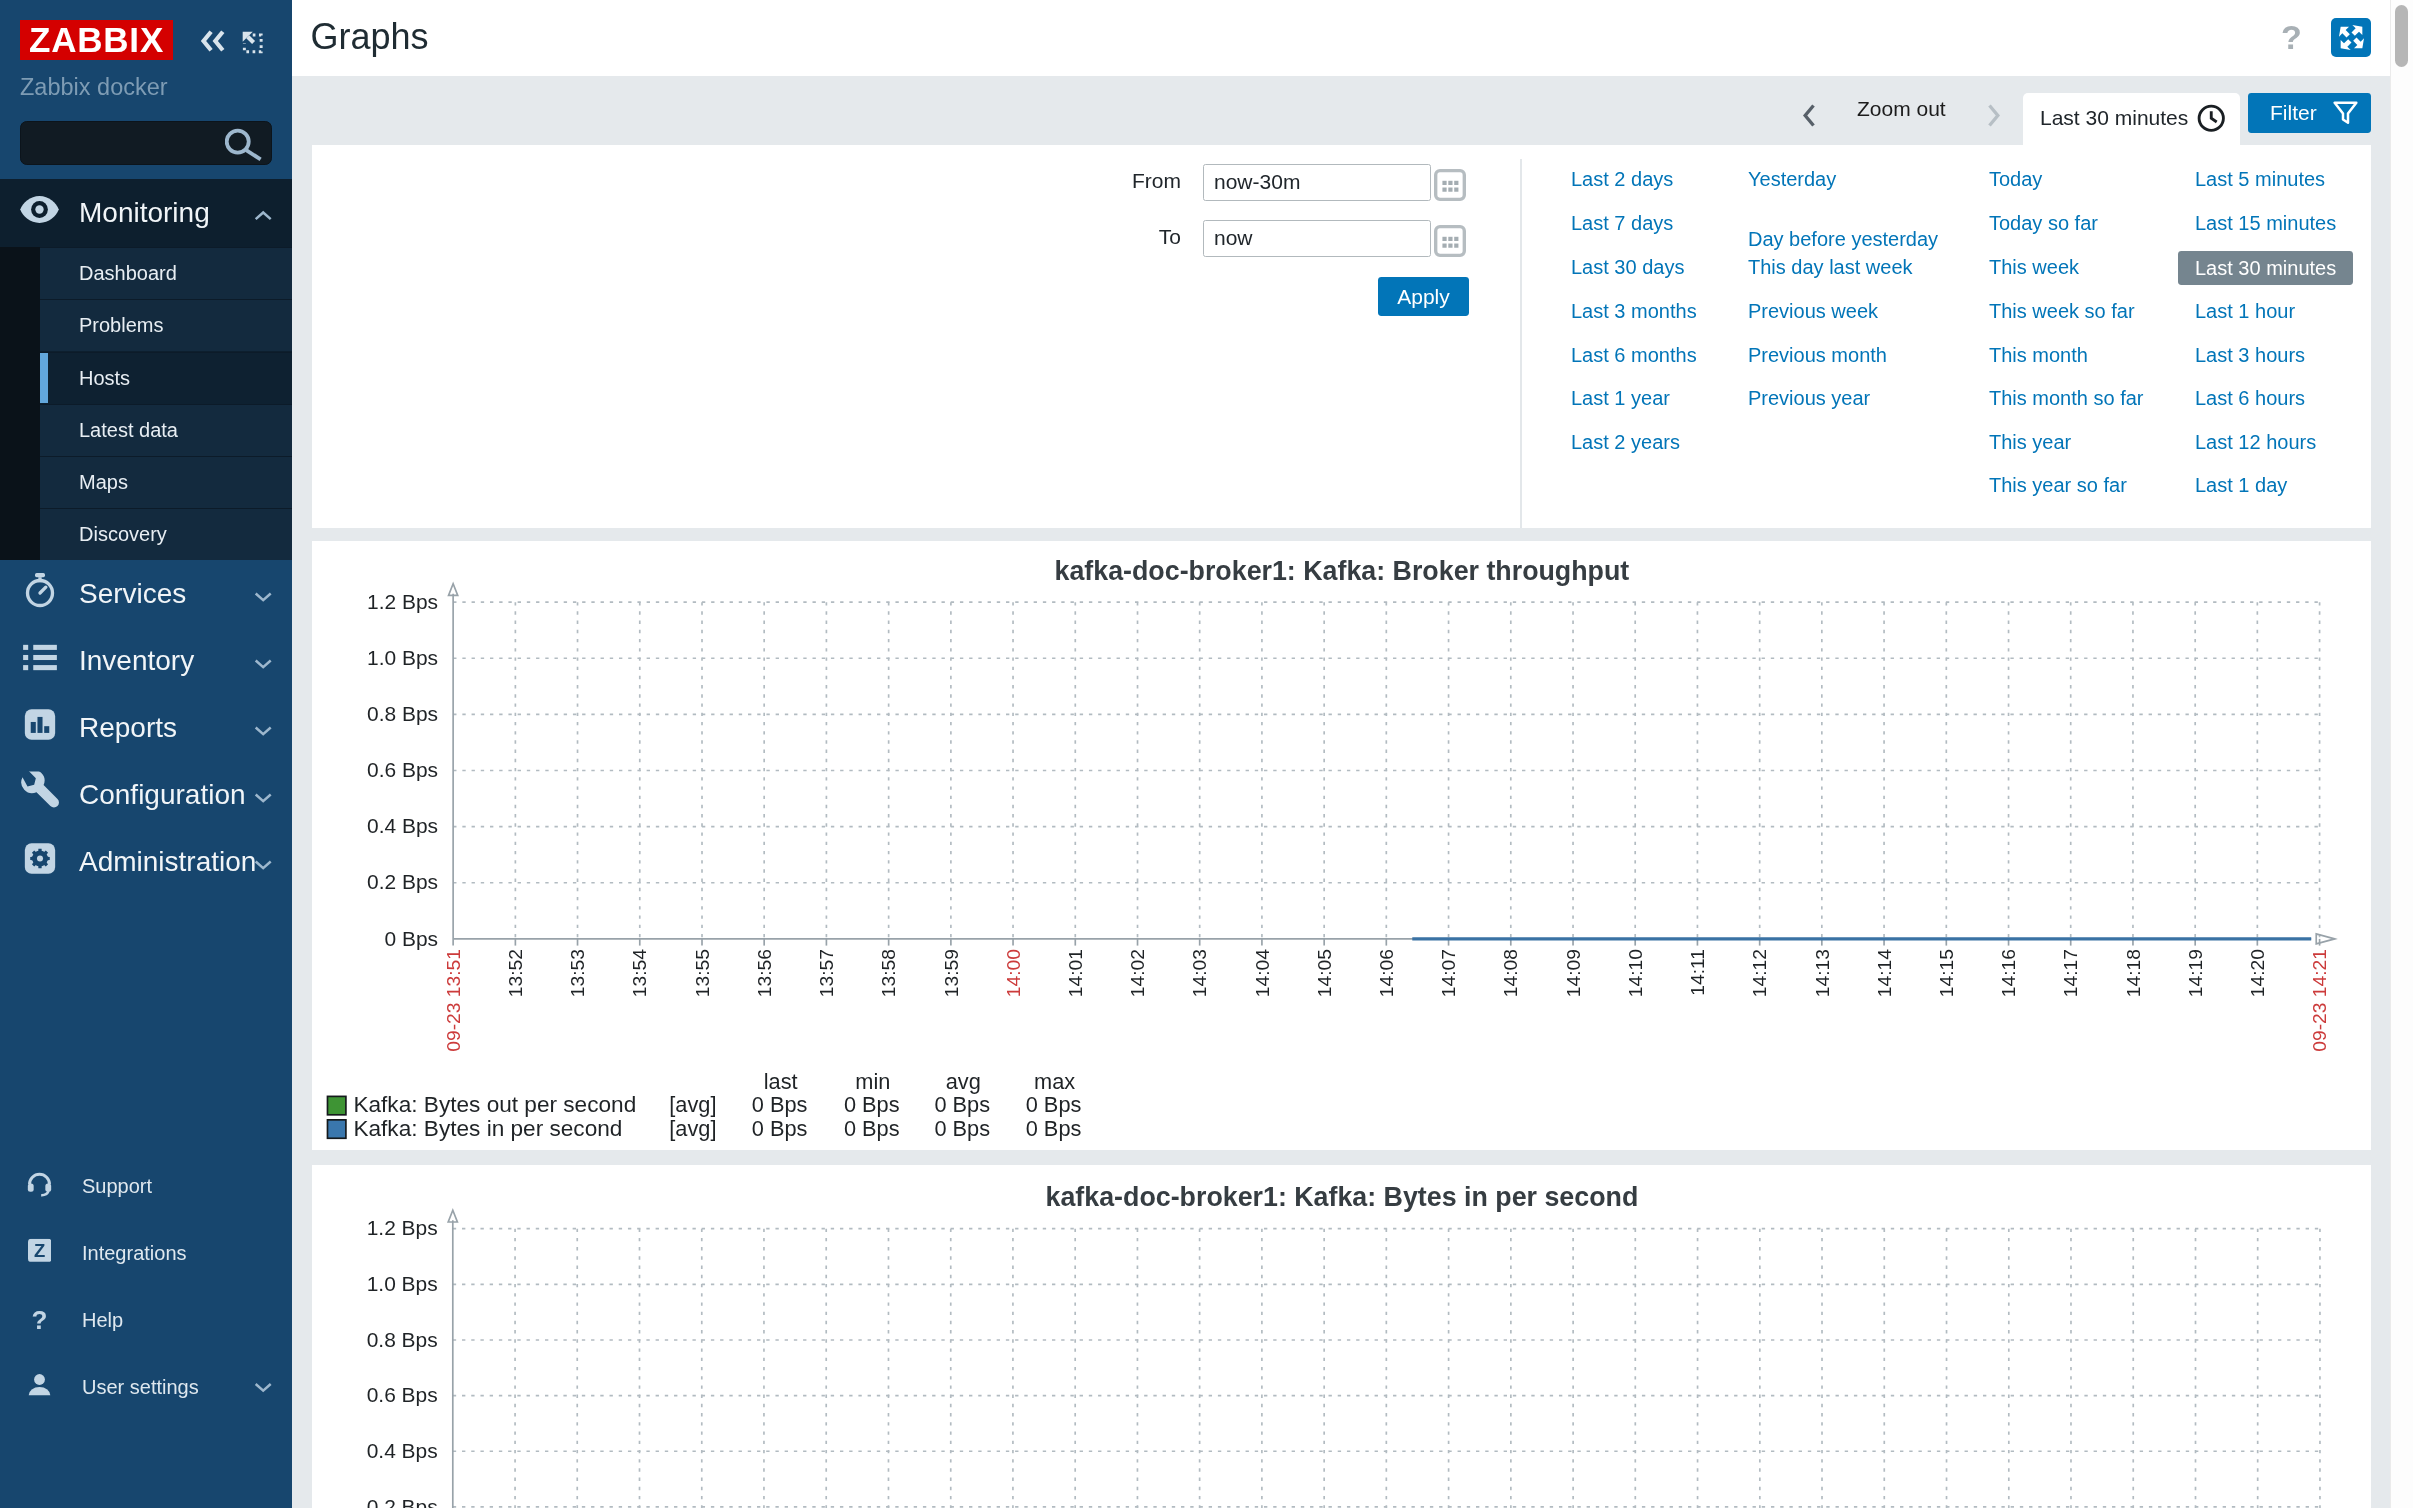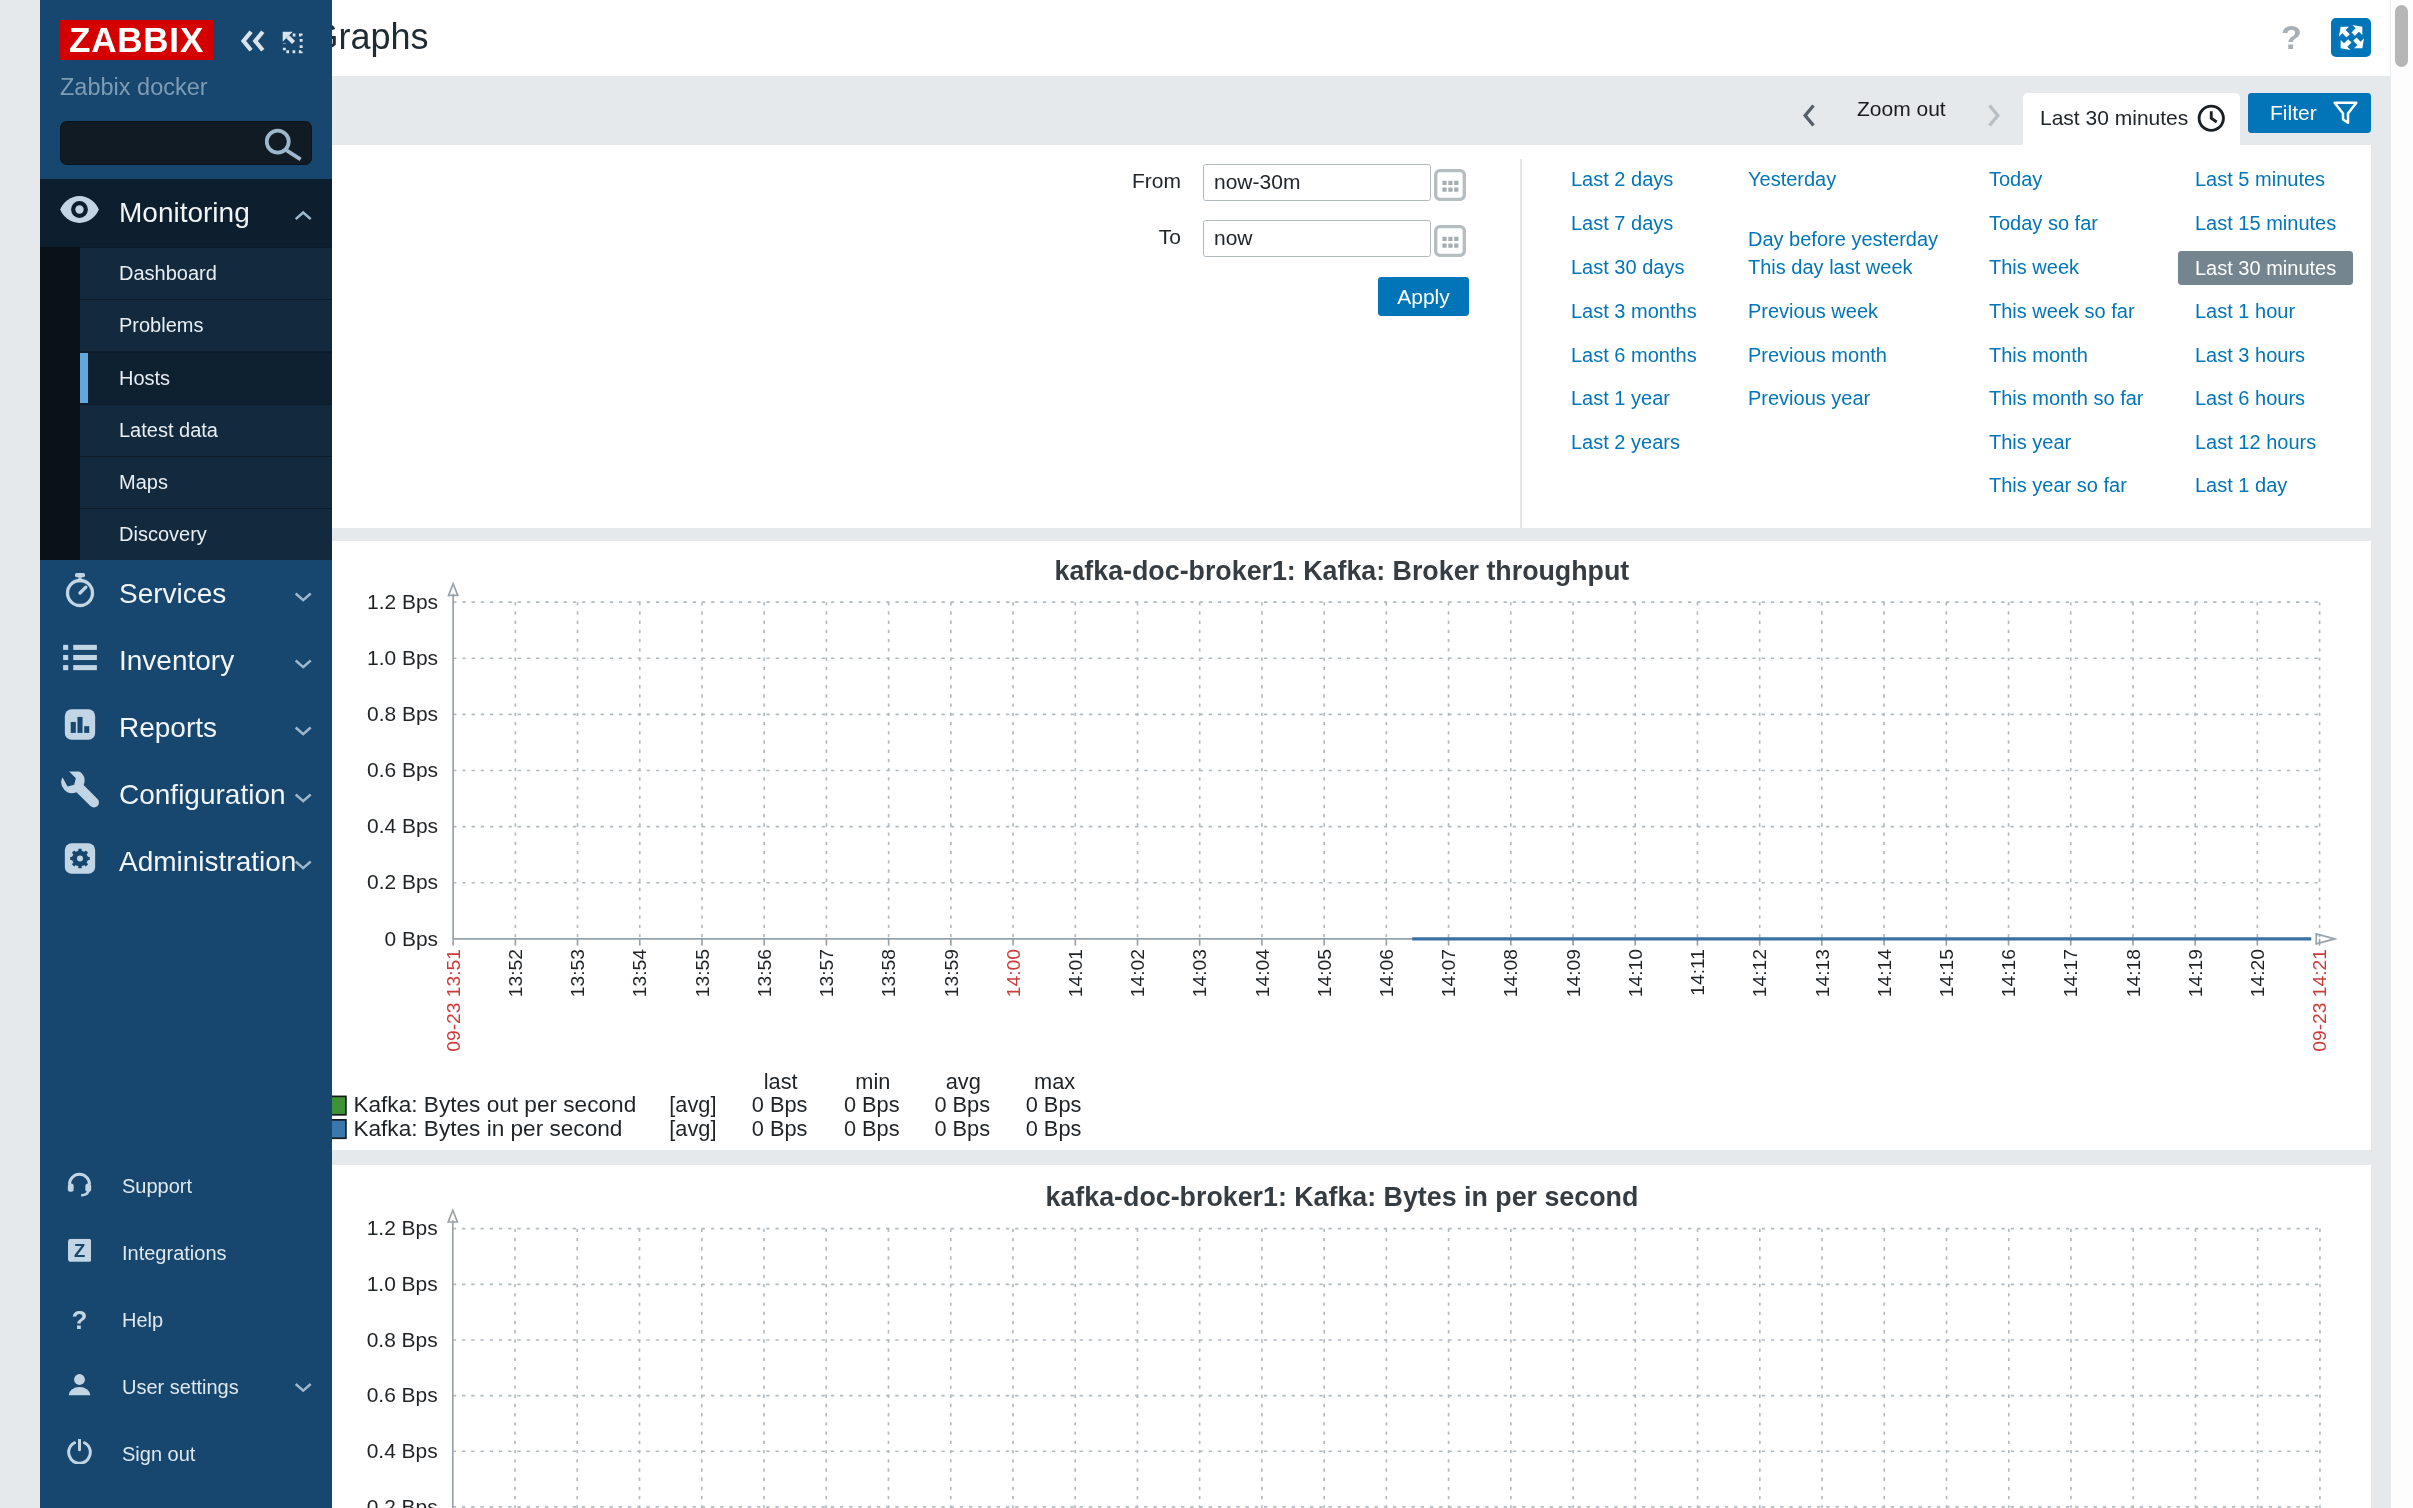--- a/index.html
+++ b/index.html
@@ -1,17 +1,17 @@
 <!DOCTYPE html>
 <html style="font-size:13.4px"><head><meta charset="utf-8"><title>Graphs</title>
 <style>
 * { margin:0; padding:0; box-sizing:border-box; }
 html,body { width:2413px; height:1508px; overflow:hidden; font-family:"Liberation Sans", sans-serif; }
 body { background:#e5e9ec; position:relative; }
-#sidebar { position:absolute; left:0; top:0; width:292px; height:1508px; background:#17466e; z-index:5;margin-left:40px; }
+#sidebar { position:absolute; left:0; top:0; width:292px; height:1508px; background:#17466e; z-index:5; }
 .logo { position:absolute; left:20px; top:20px; width:153px; height:40px; background:#d40000; color:#fff; font-weight:bold; font-size:35px; text-align:center; line-height:39px; letter-spacing:0.8px; }
 .topicons { position:absolute; left:201px; top:30px; }
 .topicons span { display:inline-block; margin-right:16px; vertical-align:top; }
 .server { position:absolute; left:20px; top:74px; font-size:23.5px; color:#7e9cb4; }
 .search { position:absolute; left:20px; top:121px; width:252px; height:44px; background:#111b23; border:1.7px solid #0c141b; border-radius:6.7px; }
 .search svg { position:absolute; right:6.7px; top:5.9px; }
 .sect { position:absolute; left:0; top:179px; width:292px; height:380px; background:#0d1f2e; }
 .mitem { position:absolute; left:0; width:292px; height:67px; color:#f1f5f8; font-size:28px; }
 .msel { background:#0d1f2e; }
 .mic { position:absolute; left:20px; top:50%; transform:translateY(-50%); width:39px; text-align:center; }
@@ -186,27 +186,20 @@
     </div>
     <div class="bitem" style="top:1353px">
       <span class="mic"><svg width="25" height="25" viewBox="0 0 30 30">
           <circle cx="15" cy="9" r="6.5" fill="#c2d5e4"></circle>
           <path d="M2 28 a13 10 0 0 1 26 0 Z" fill="#c2d5e4"></path>
         </svg></span>
       <span class="blb">User settings</span>
       <span class="mch"><svg width="18.4" height="11.7" viewBox="0 0 22 14">
           <path d="M2 3 L11 11 L20 3" fill="none" stroke="#9db7cd" stroke-width="3"></path>
         </svg></span>
-    </div>
-    <div class="bitem" style="top:1420px">
-      <span class="mic"><svg width="25" height="25" viewBox="0 0 30 30">
-          <path d="M9 4.5 a13 13 0 1 0 12 0" fill="none" stroke="#c2d5e4" stroke-width="3.6" stroke-linecap="round"></path>
-          <line x1="15" y1="1" x2="15" y2="13" stroke="#c2d5e4" stroke-width="3.6" stroke-linecap="round"></line>
-        </svg></span>
-      <span class="blb">Sign out</span>
     </div>
 </div>
 <div class="fchev" style="left:1801px"><svg width="15" height="25" viewBox="0 0 18 30">
       <path d="M15 3 L5 15 L15 27" fill="none" stroke="#576069" stroke-width="4"></path>
     </svg></div>
 <div class="zoomout">Zoom out</div>
 <div class="fchev" style="left:1987px"><svg width="15" height="25" viewBox="0 0 18 30">
       <path d="M3 3 L13 15 L3 27" fill="none" stroke="#b7bfc5" stroke-width="4"></path>
     </svg></div>
 <div class="tab">

